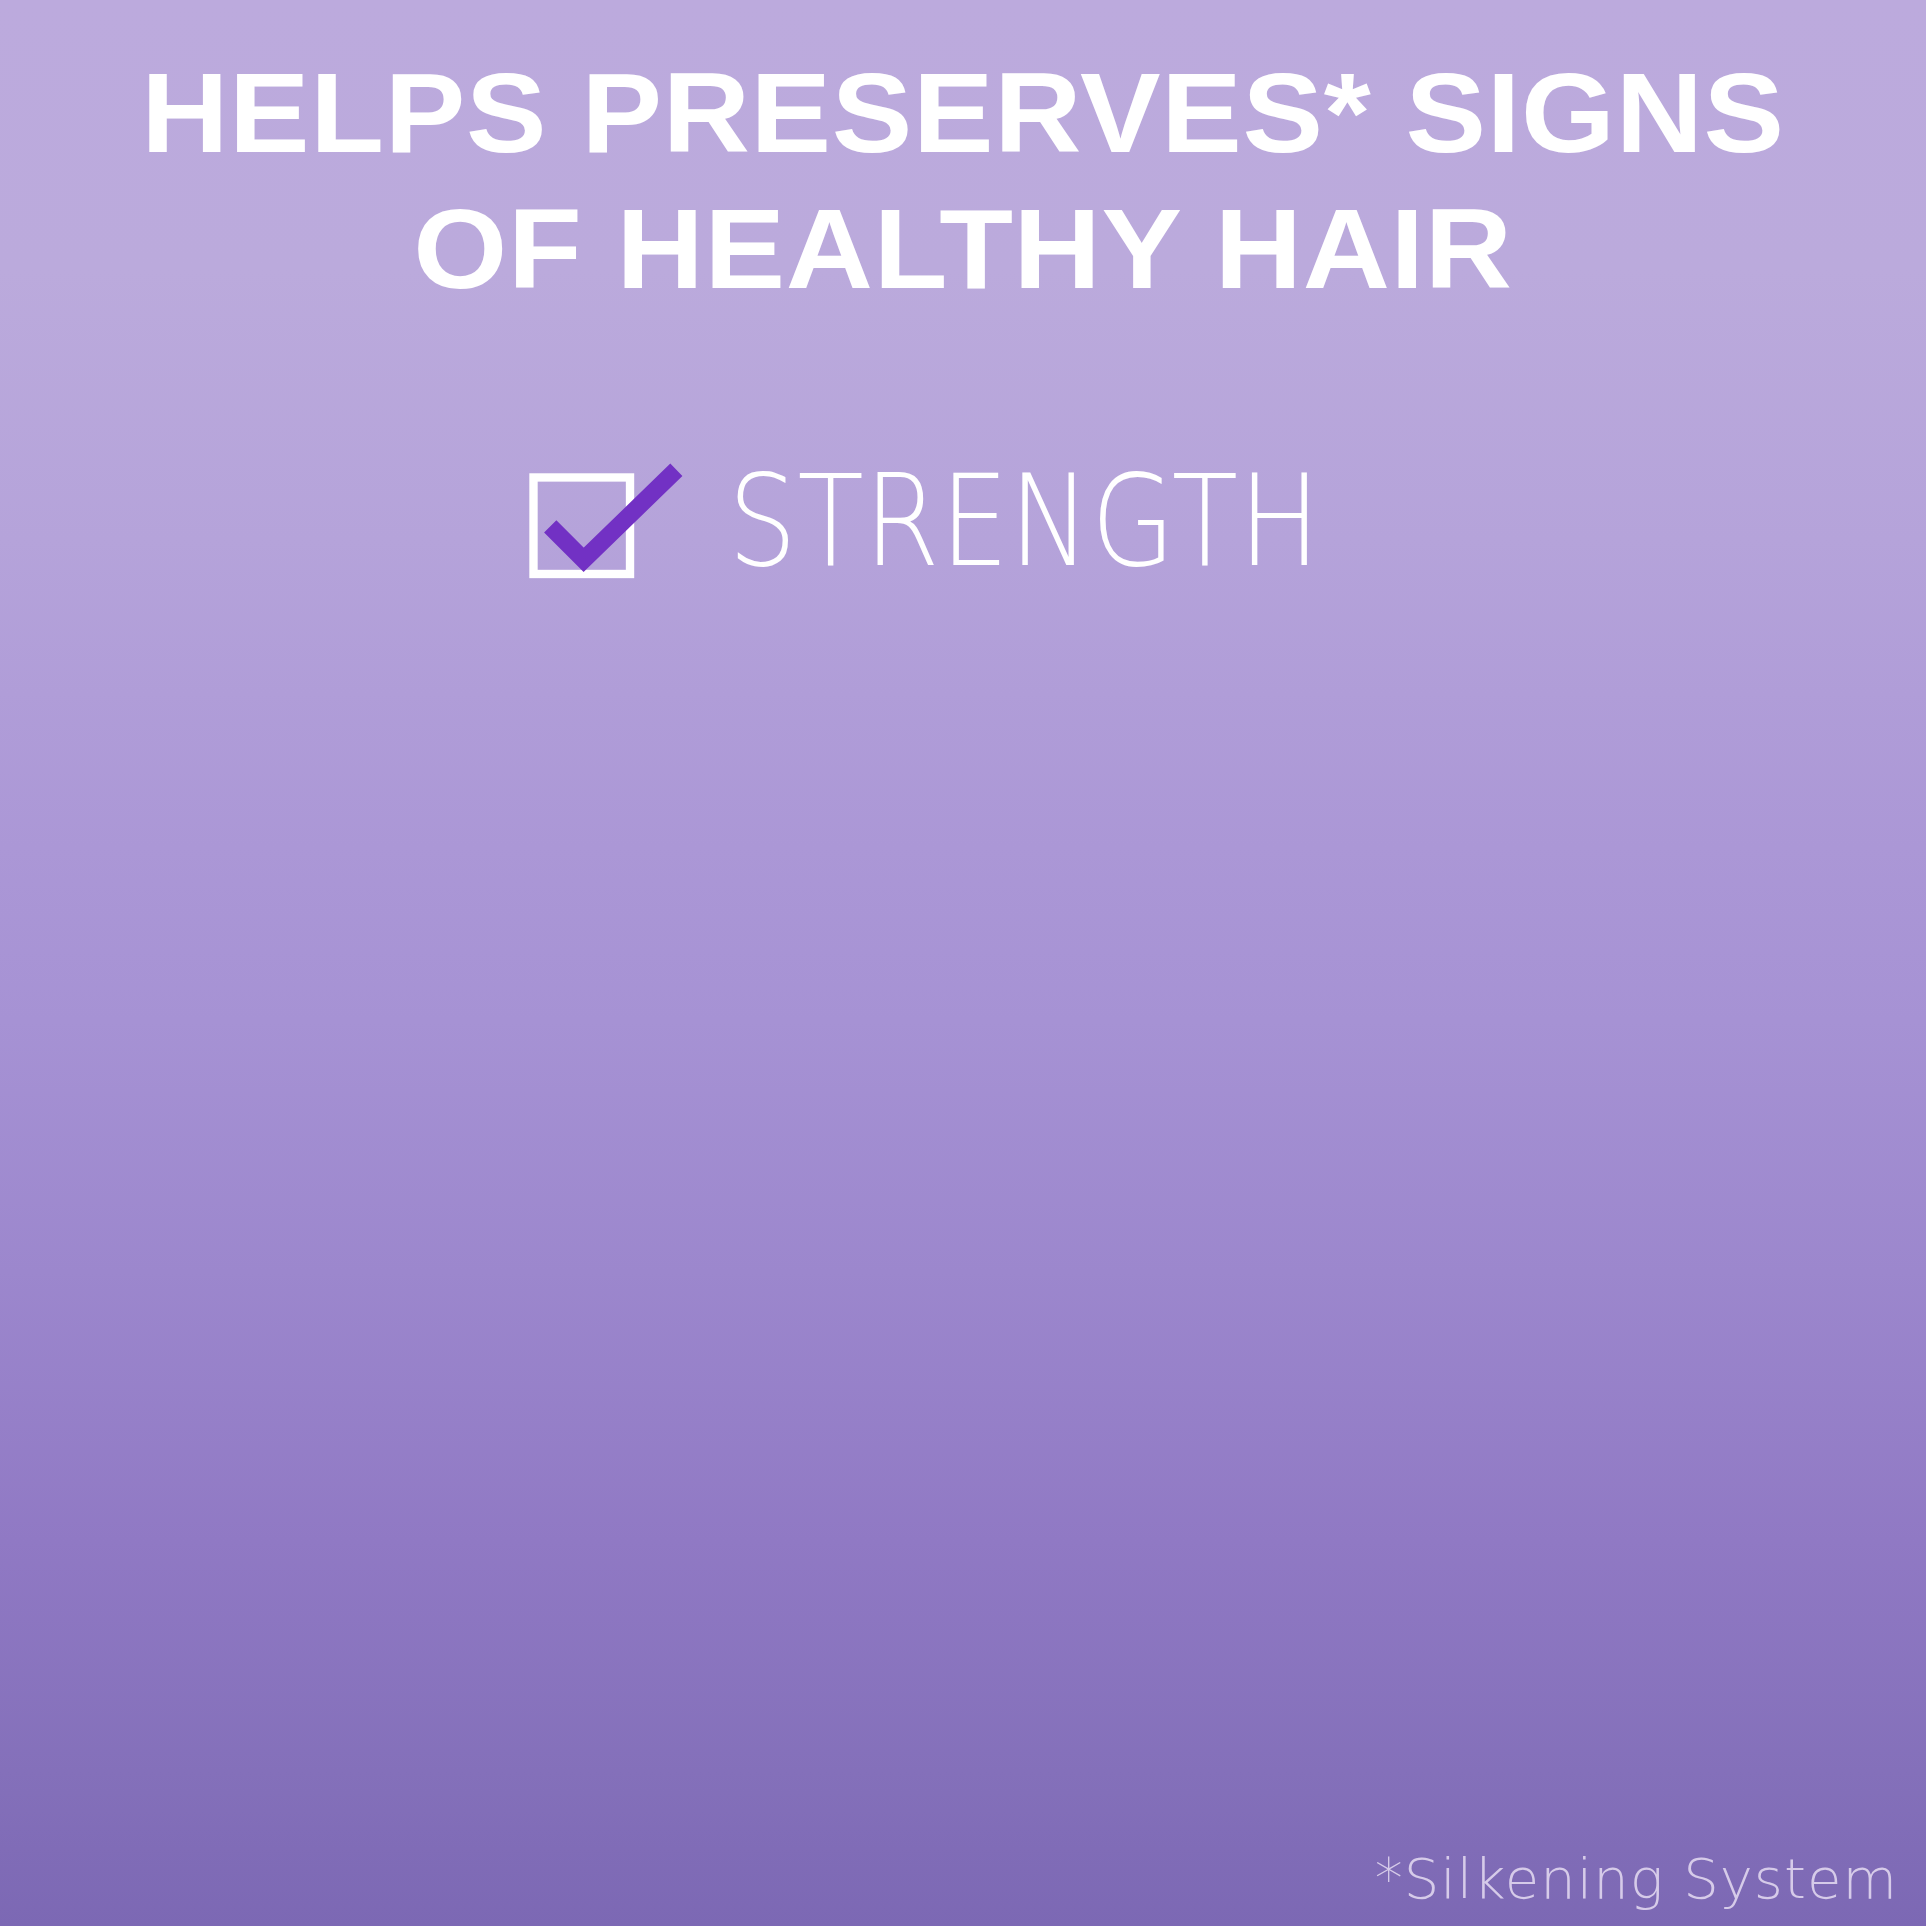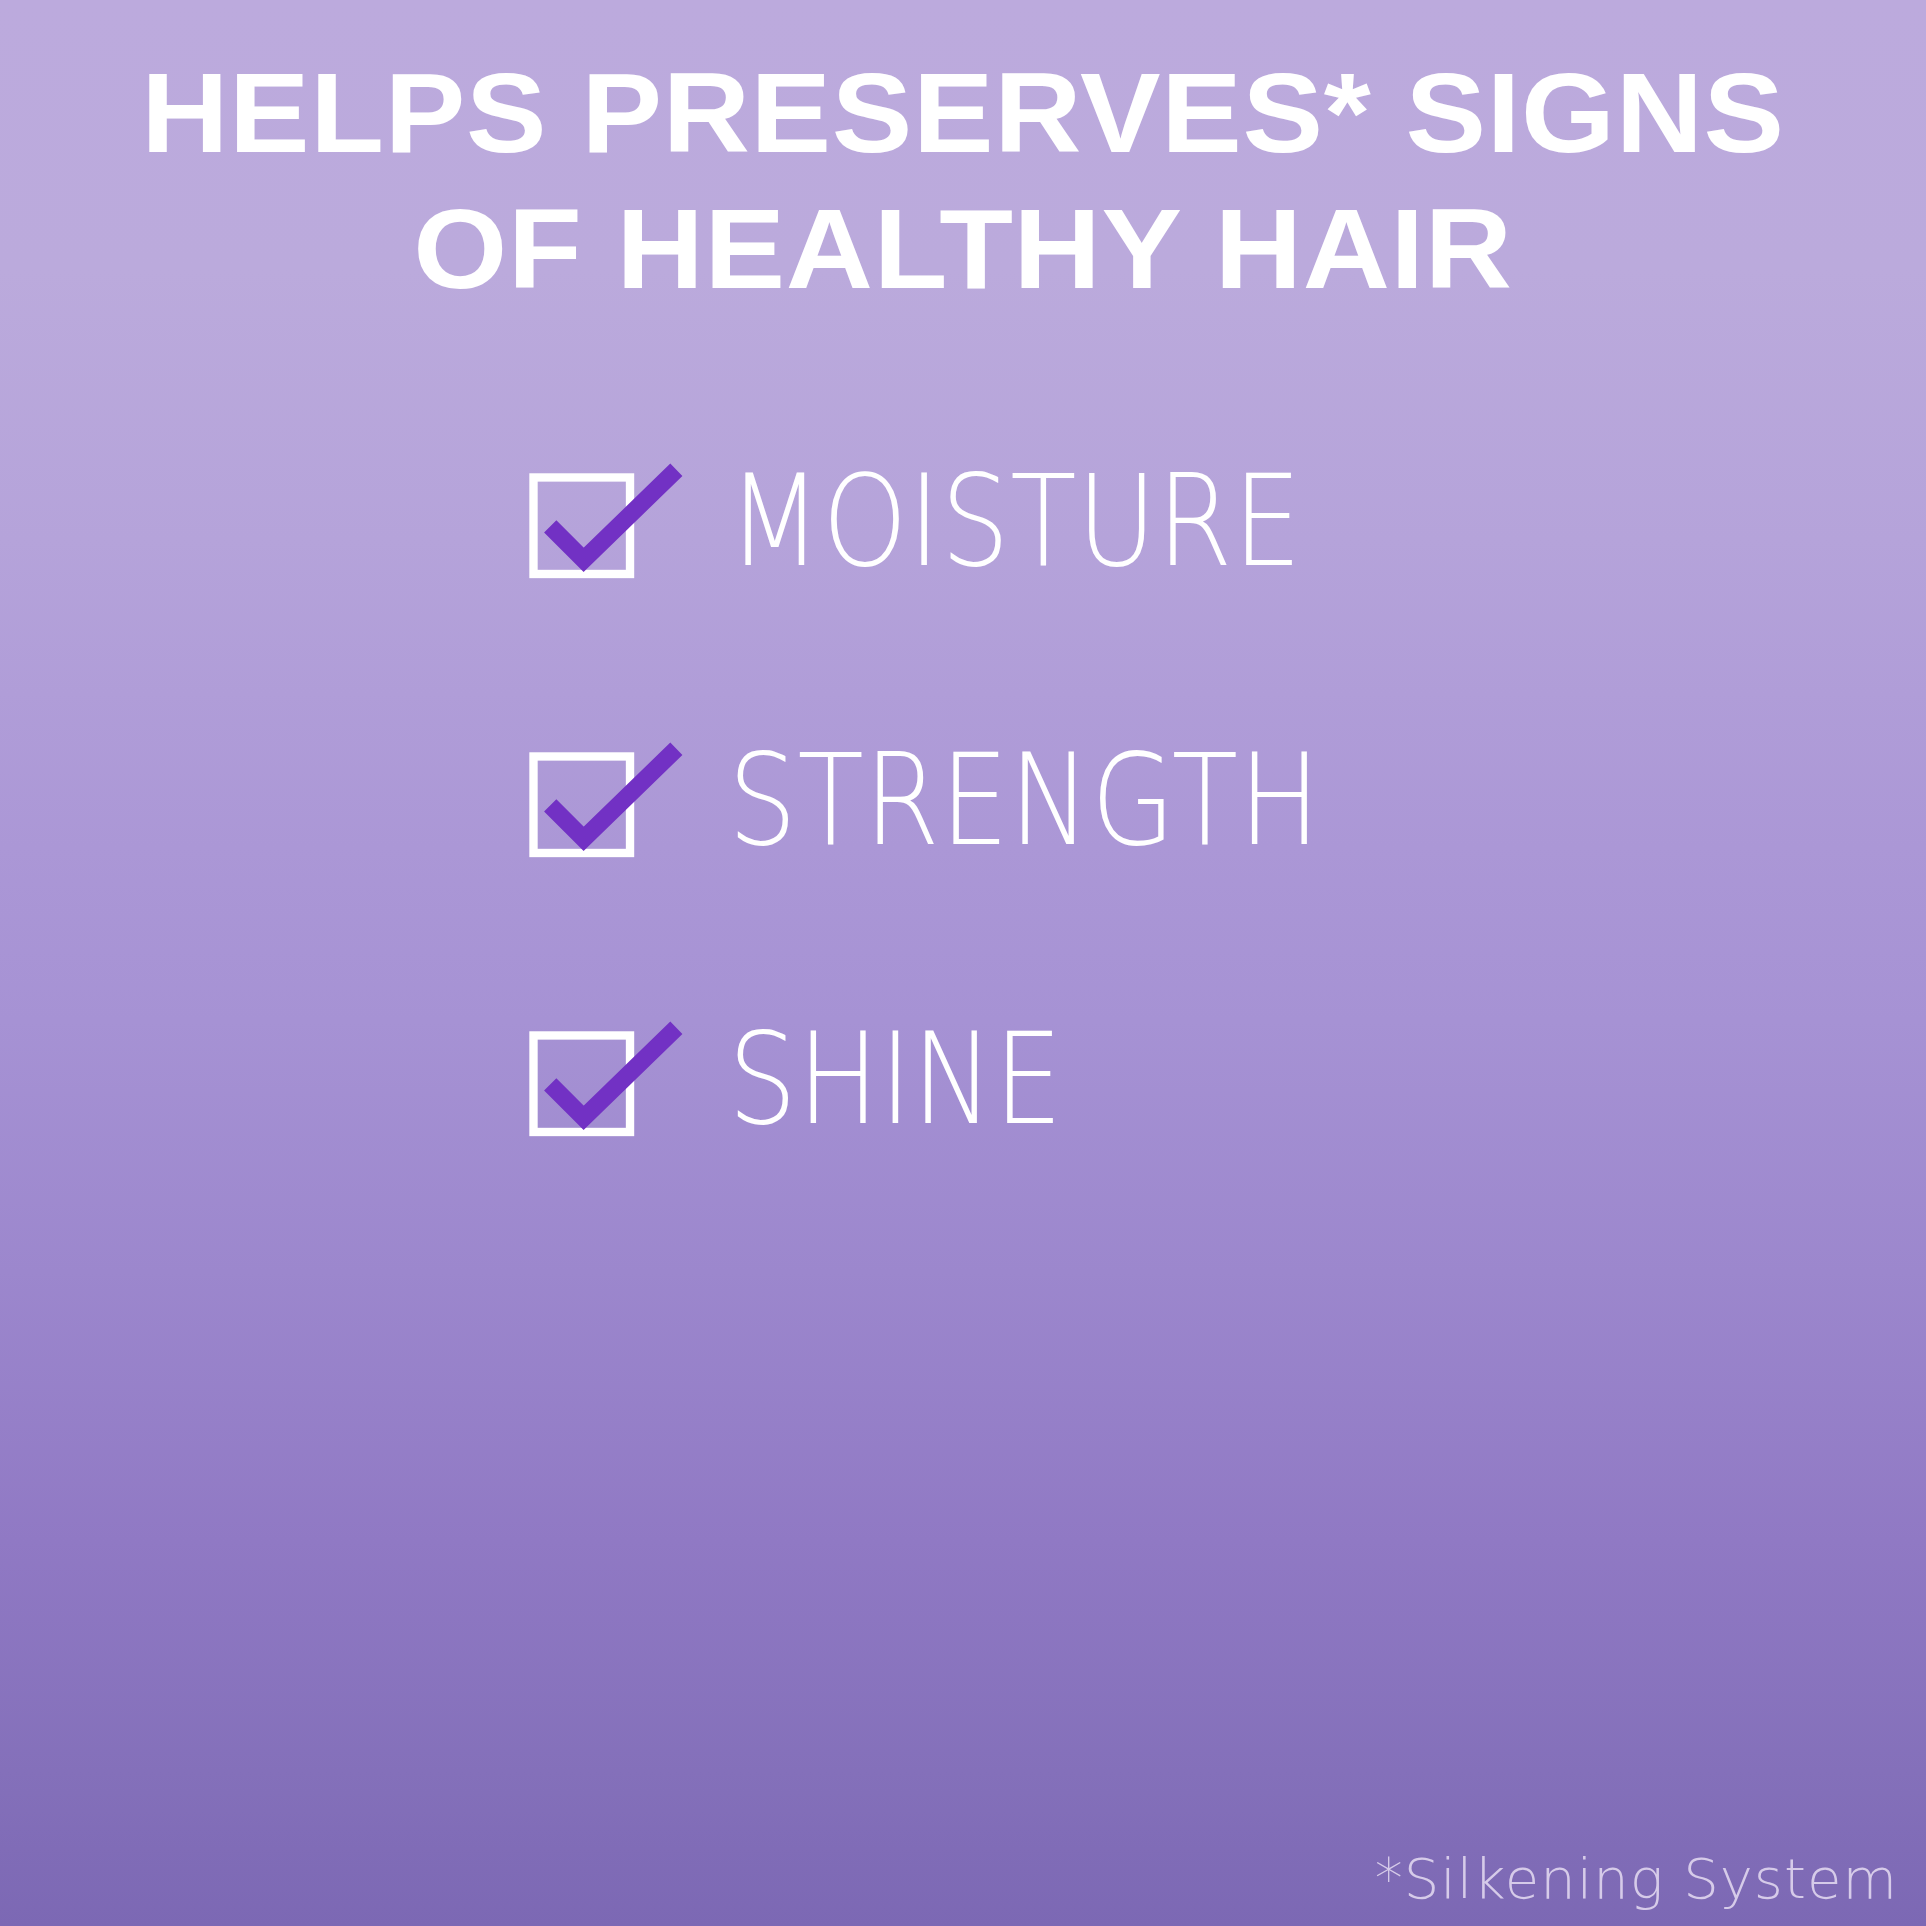--- a/index.html
+++ b/index.html
@@ -114,50 +114,32 @@
 
 <div id="poster">
 
   <div class="headline">
     <span class="hl-line">HELPS PRESERVES* SIGNS</span>
     <span class="hl-line">OF HEALTHY HAIR</span>
   </div>
 
   <div class="checklist">
 
-    <div class="check-row">
-      <span class="checkbox">
-        <svg viewBox="0 0 250 230" xmlns="http://www.w3.org/2000/svg" aria-hidden="true">
-          <rect x="10" y="52" width="150" height="150" fill="none" stroke="#ffffff" stroke-width="13"></rect>
-          <path d="M 36 128 L 88 180 L 232 40" fill="none" stroke="#7231c4" stroke-width="27" stroke-linecap="butt" stroke-linejoin="miter"></path>
-        </svg>
-      </span>
-      <span class="item-label">MOISTURE</span>
-    </div>
 
     <div class="check-row">
       <span class="checkbox">
         <svg viewBox="0 0 250 230" xmlns="http://www.w3.org/2000/svg" aria-hidden="true">
           <rect x="10" y="52" width="150" height="150" fill="none" stroke="#ffffff" stroke-width="13"></rect>
           <path d="M 36 128 L 88 180 L 232 40" fill="none" stroke="#7231c4" stroke-width="27" stroke-linecap="butt" stroke-linejoin="miter"></path>
         </svg>
       </span>
       <span class="item-label">STRENGTH</span>
     </div>
 
 
-    <div class="check-row">
-      <span class="checkbox">
-        <svg viewBox="0 0 250 230" xmlns="http://www.w3.org/2000/svg" aria-hidden="true">
-          <rect x="10" y="52" width="150" height="150" fill="none" stroke="#ffffff" stroke-width="13"></rect>
-          <path d="M 36 128 L 88 180 L 232 40" fill="none" stroke="#7231c4" stroke-width="27" stroke-linecap="butt" stroke-linejoin="miter"></path>
-        </svg>
-      </span>
-      <span class="item-label">SHINE</span>
-    </div>
 
 
   </div>
 
   <div class="footnote">*Silkening System</div>
 
 </div>
 
 
 </body></html>

